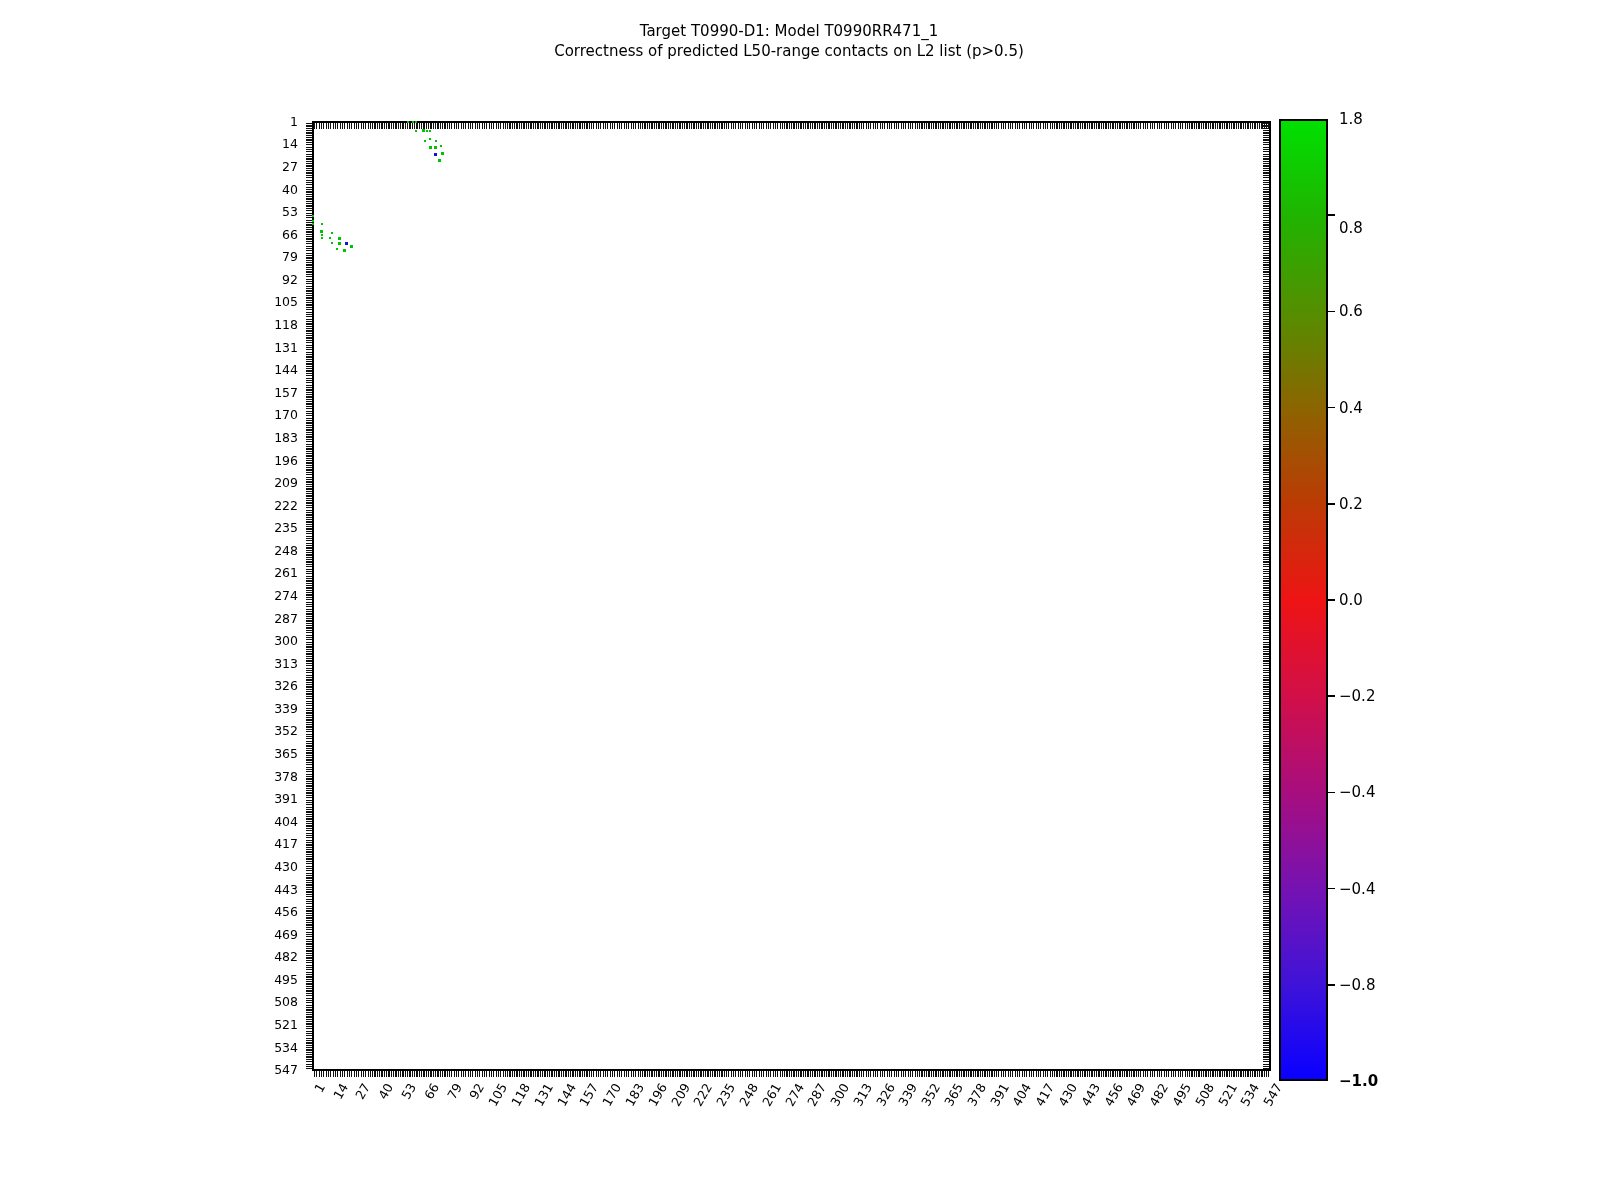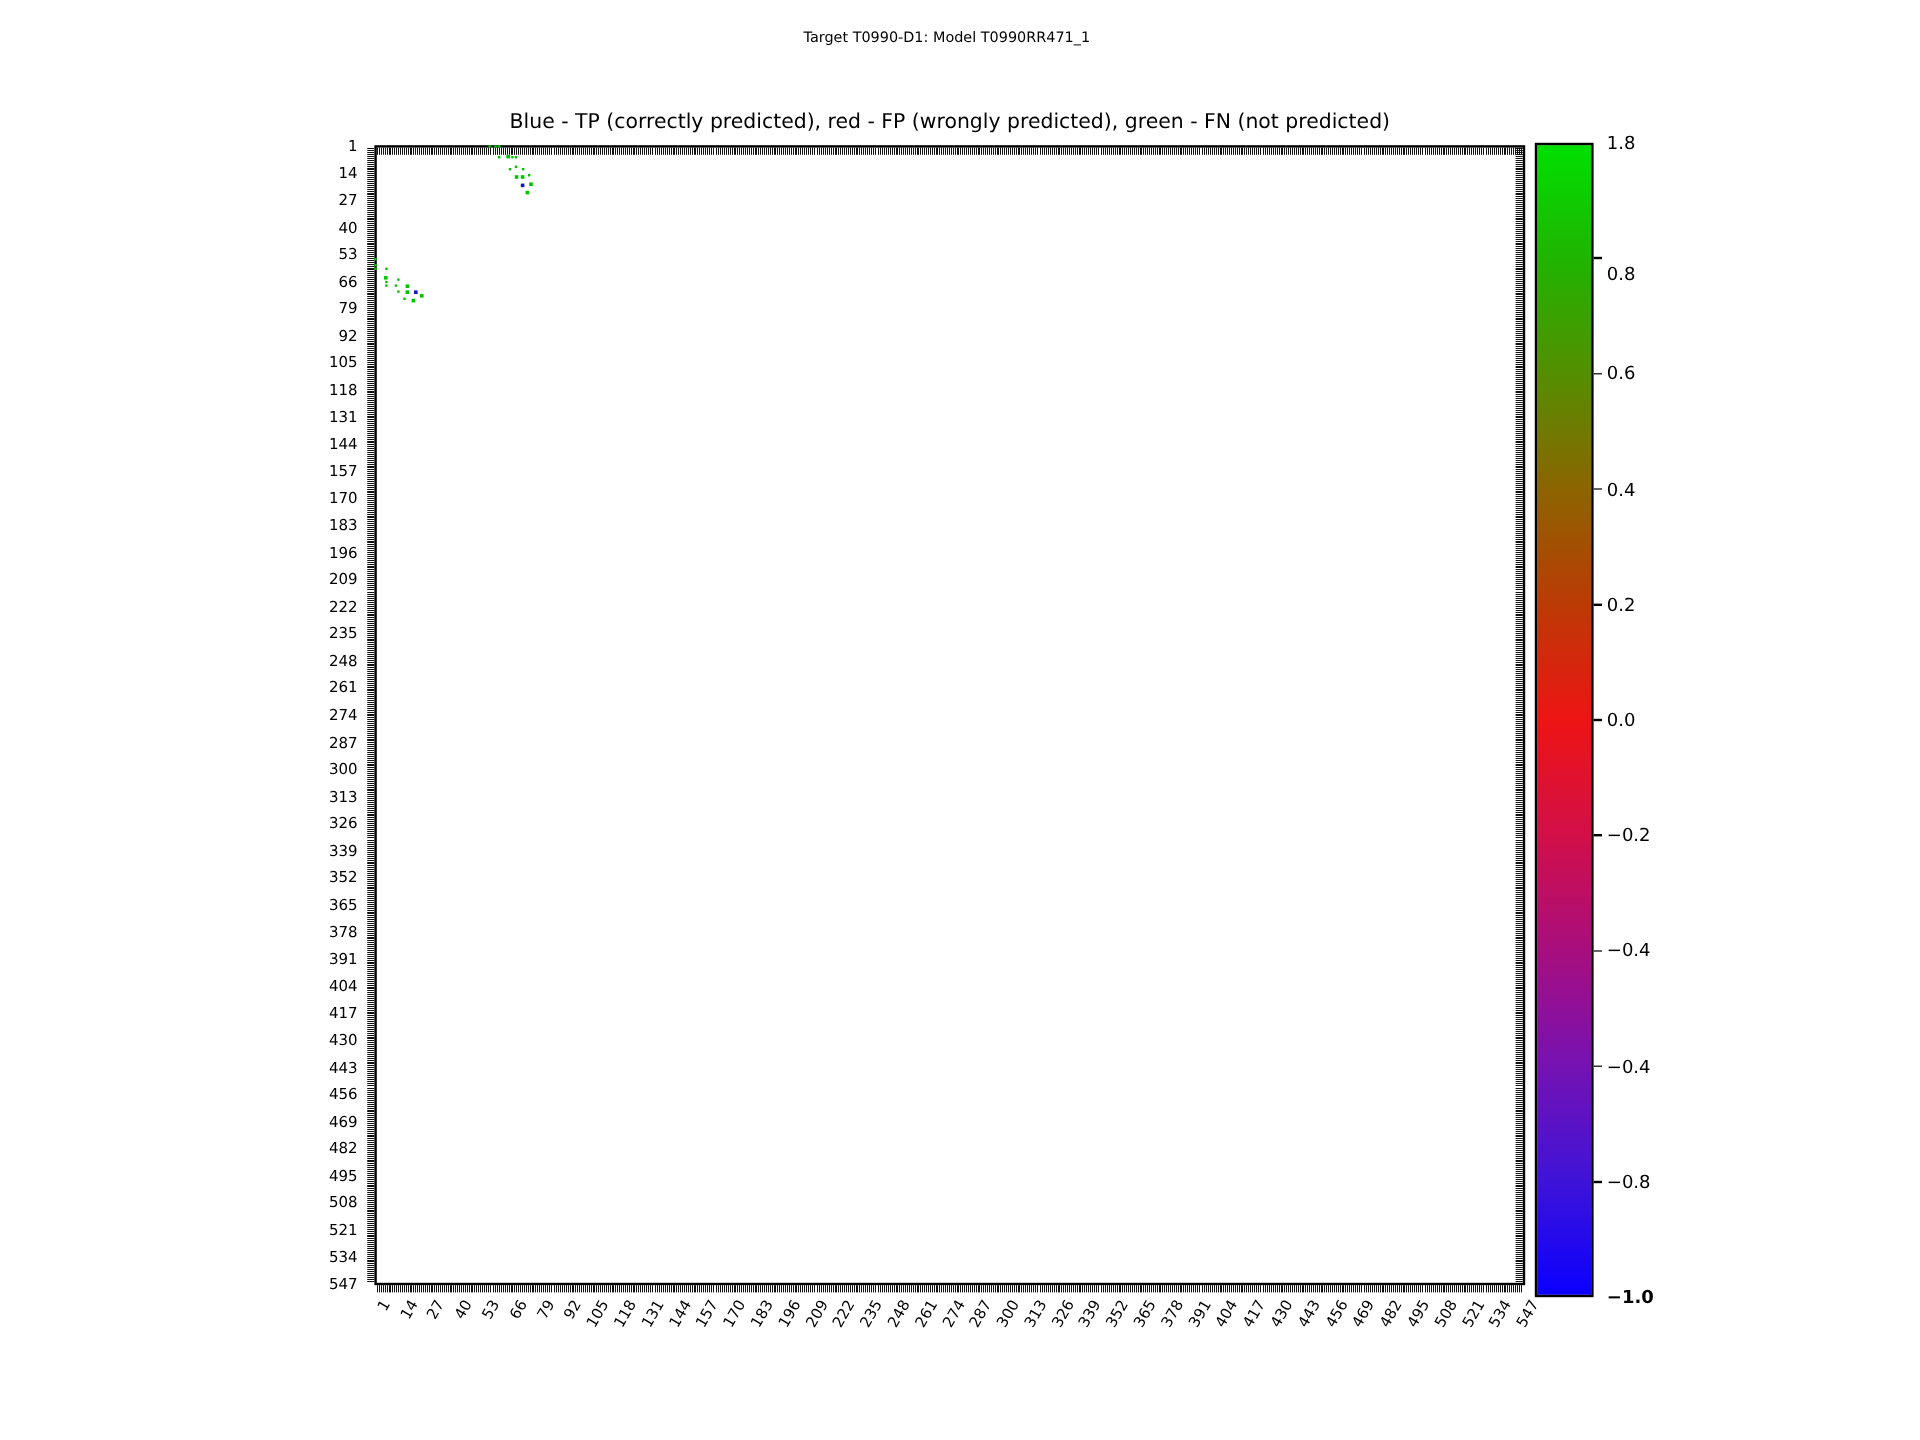--- a/index.html
+++ b/index.html
@@ -1,20 +1,20 @@
 <!DOCTYPE html>
 <html><head>
 <meta charset="utf-8">
 <style>
   html,body{margin:0;padding:0;background:#ffffff;}
   #canvas{
     position:relative;width:1600px;height:1200px;background:#ffffff;overflow:hidden;
     font-family:"DejaVu Sans","Liberation Sans",sans-serif;color:#000;
   }
-  .suptitle{position:absolute;left:0;width:1578px;text-align:center;font-size:12px;line-height:20px;}
+  .suptitle{position:absolute;left:0;width:1578px;text-align:center;font-size:15px;line-height:20px;}
   #suptitle1{top:21px;}
   #suptitle2{top:41px;}
   #axes-title{position:absolute;left:312px;width:959px;top:92px;text-align:center;font-size:17px;}
   #plot-area{
     position:absolute;left:312px;top:121px;width:959px;height:950px;
     box-sizing:border-box;border:2px solid #000;background:#fff;
   }
   .band{position:absolute;}
   .band-h{background:repeating-linear-gradient(to right,#111 0,#111 0.9px,rgba(0,0,0,0) 0.9px,rgba(0,0,0,0) 1.7532px);}
   .band-v{background:repeating-linear-gradient(to bottom,#111 0,#111 0.9px,rgba(0,0,0,0) 0.9px,rgba(0,0,0,0) 1.7367px);}
@@ -33,21 +33,21 @@
     box-sizing:border-box;border:2px solid #000;
   }
   .cbtick{position:absolute;left:1328px;width:7px;height:1.5px;background:#000;}
   .cblabel{position:absolute;left:1339px;width:60px;text-align:left;font-size:15px;line-height:18px;}
 </style>
 </head>
 <body>
 
 <div id="canvas">
   <div class="suptitle" id="suptitle1">Target T0990-D1: Model T0990RR471_1</div>
-  <div id="axes-title">Blue - TP (correctly predicted), red - FP (wrongly predicted), green - FN (not predicted)</div>
+  <div class="suptitle" id="suptitle2">Correctness of predicted L50-range contacts on L2 list (p&gt;0.5)</div>
 
   <div id="plot-area"></div>
 
   <div id="band-top" class="band band-h"></div>
   <div id="band-bottom" class="band band-h"></div>
   <div id="band-left" class="band band-v"></div>
   <div id="band-right" class="band band-v"></div>
 
   <div id="yticks">
       <div class="ytick" style="top: 113.868px;">1</div>

